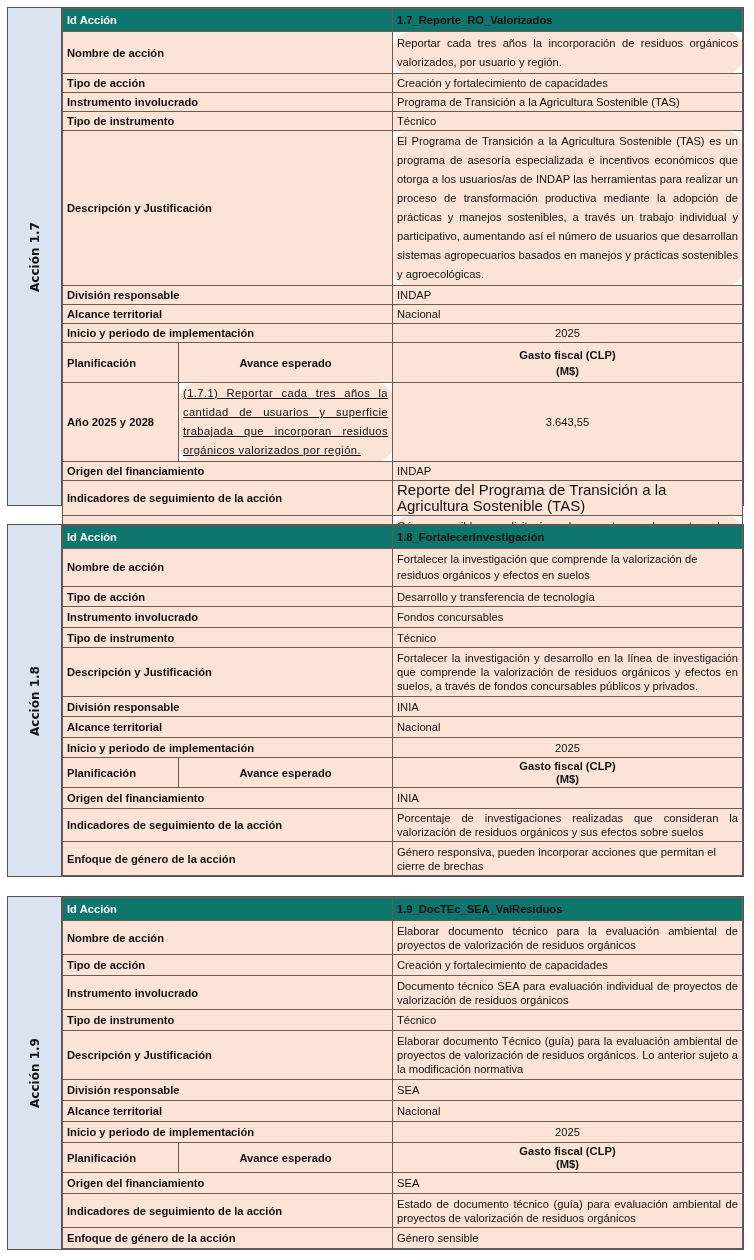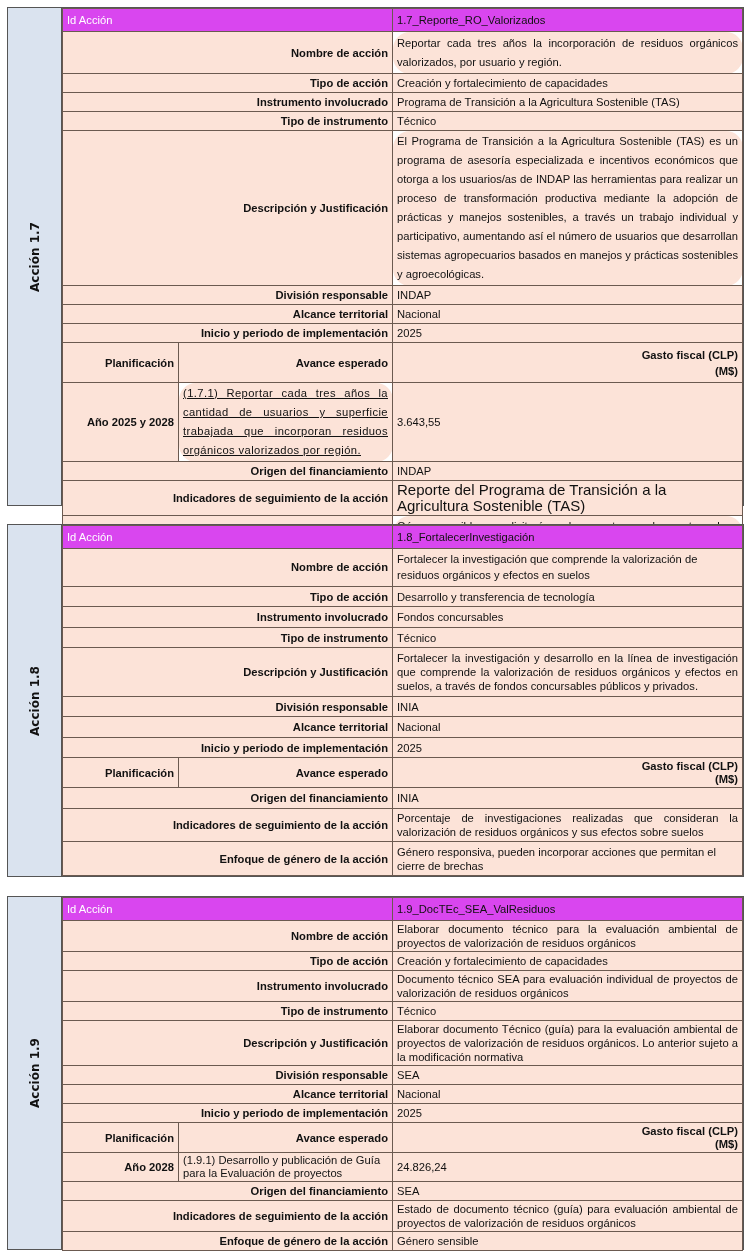--- a/index.html
+++ b/index.html
@@ -2,24 +2,24 @@
 <html><head>
 <meta charset="utf-8">
 <style>
   html, body { margin: 0; padding: 0; background: #ffffff; }
   body { width: 754px; height: 1260px; position: relative; font-family: "Liberation Sans", sans-serif; color: #111; }
   .block { position: absolute; left: 7px; width: 737px; display: flex; border: 1px solid #555; box-sizing: border-box; }
   .side { width: 53px; background: #dae3ef; border-right: 1px solid #555; position: relative; flex-shrink: 0; }
   .side span { position: absolute; left: 50%; top: 50%; transform: translate(-50%, -50%) rotate(-90deg); white-space: nowrap; font-weight: bold; font-size: 12px; font-family: "DejaVu Sans", sans-serif; }
   table { border-collapse: collapse; width: 100%; table-layout: fixed; font-size: 11.2px; }
   td { border: 1px solid #6b5a50; background: #fce3d8; padding: 1px 4px; vertical-align: middle; line-height: 16px; }
-  td.lbl { font-weight: bold; text-align: right; }
-  tr.hdr td { background: #d946ef; color: #ffffff; font-weight: normal; height: 20px; }
+  td.lbl { font-weight: bold; }
+  tr.hdr td { background: #0f766e; color: #ffffff; font-weight: bold; height: 20px; }
   tr.hdr td.idv { color: #111; }
-  .right { text-align: left; }
+  .right { text-align: center; }
   .center { text-align: center; }
   .justify { text-align: justify; }
   .wide { letter-spacing: 0.4px; text-decoration: underline; }
   .tall td.val { line-height: 19px; border-radius: 17px; }
 </style>
 </head>
 <body>
 
 <div class="block tall" style="top:7px;height:499px;">
   <div class="side">
@@ -217,25 +217,20 @@
     </tr>
     <tr style="height:30px">
       <td class="lbl">Planificación</td>
       <td class="lbl center">Avance esperado</td>
       <td class="lbl center" style="line-height:13px">
             <div>Gasto fiscal (CLP)</div>
             <div>(M$)</div>
           </td>
     </tr>
     <tr>
-      <td class="lbl">Año 2028</td>
-      <td style="line-height:13px">(1.9.1) Desarrollo y publicación de Guía para la Evaluación de proyectos</td>
-      <td class="right">24.826,24</td>
-    </tr>
-    <tr>
       <td colspan="2" class="lbl">Origen del financiamiento</td>
       <td>SEA</td>
     </tr>
     <tr>
       <td colspan="2" class="lbl">Indicadores de seguimiento de la acción</td>
       <td class="justify" style="line-height:14px">Estado de documento técnico (guía) para evaluación ambiental de proyectos de valorización de residuos orgánicos</td>
     </tr>
     <tr>
       <td colspan="2" class="lbl">Enfoque de género de la acción</td>
       <td>Género sensible</td>

